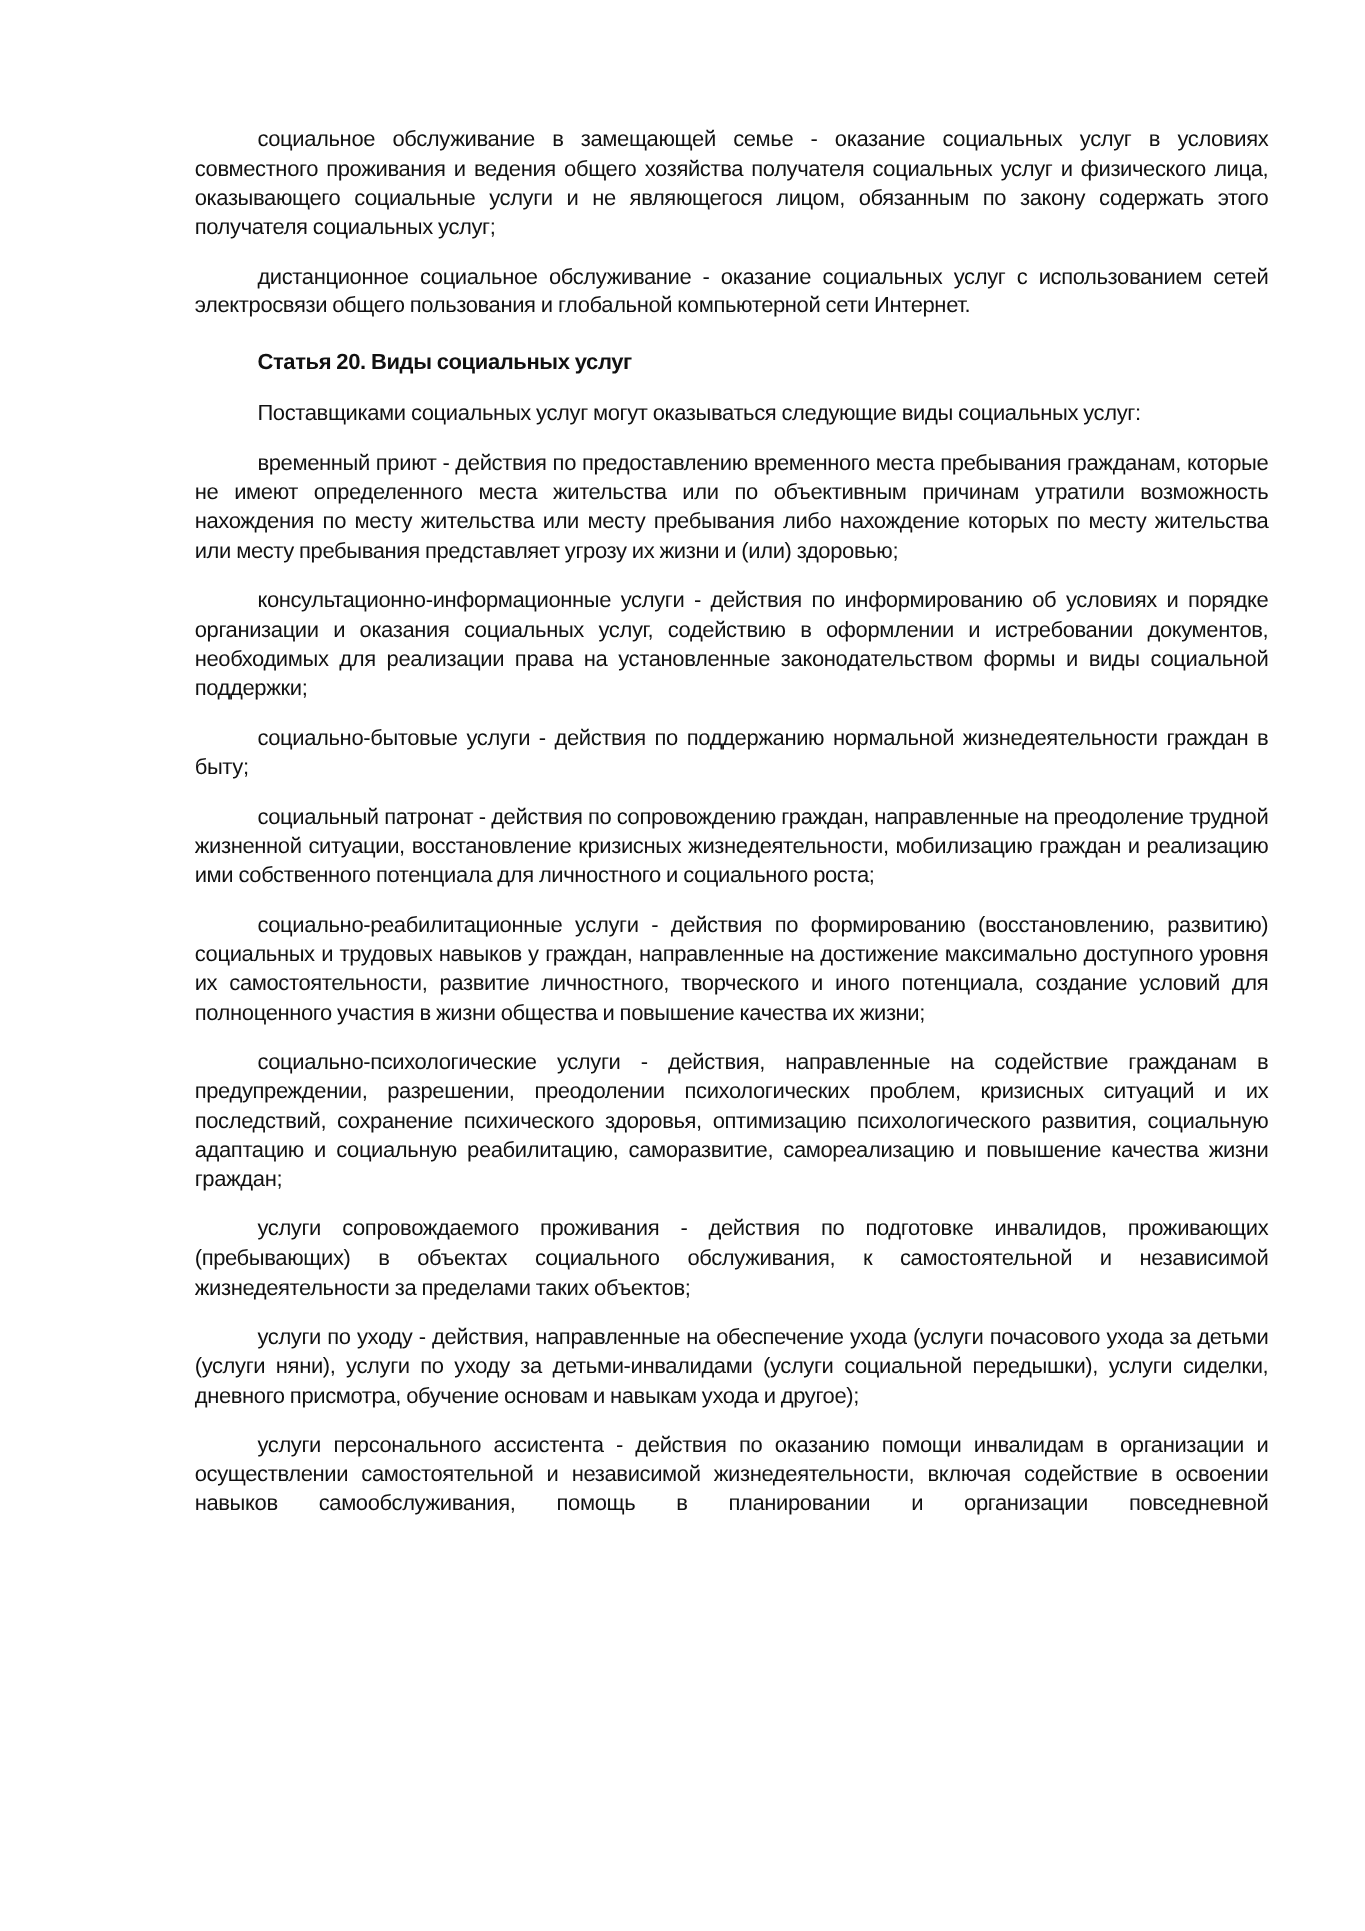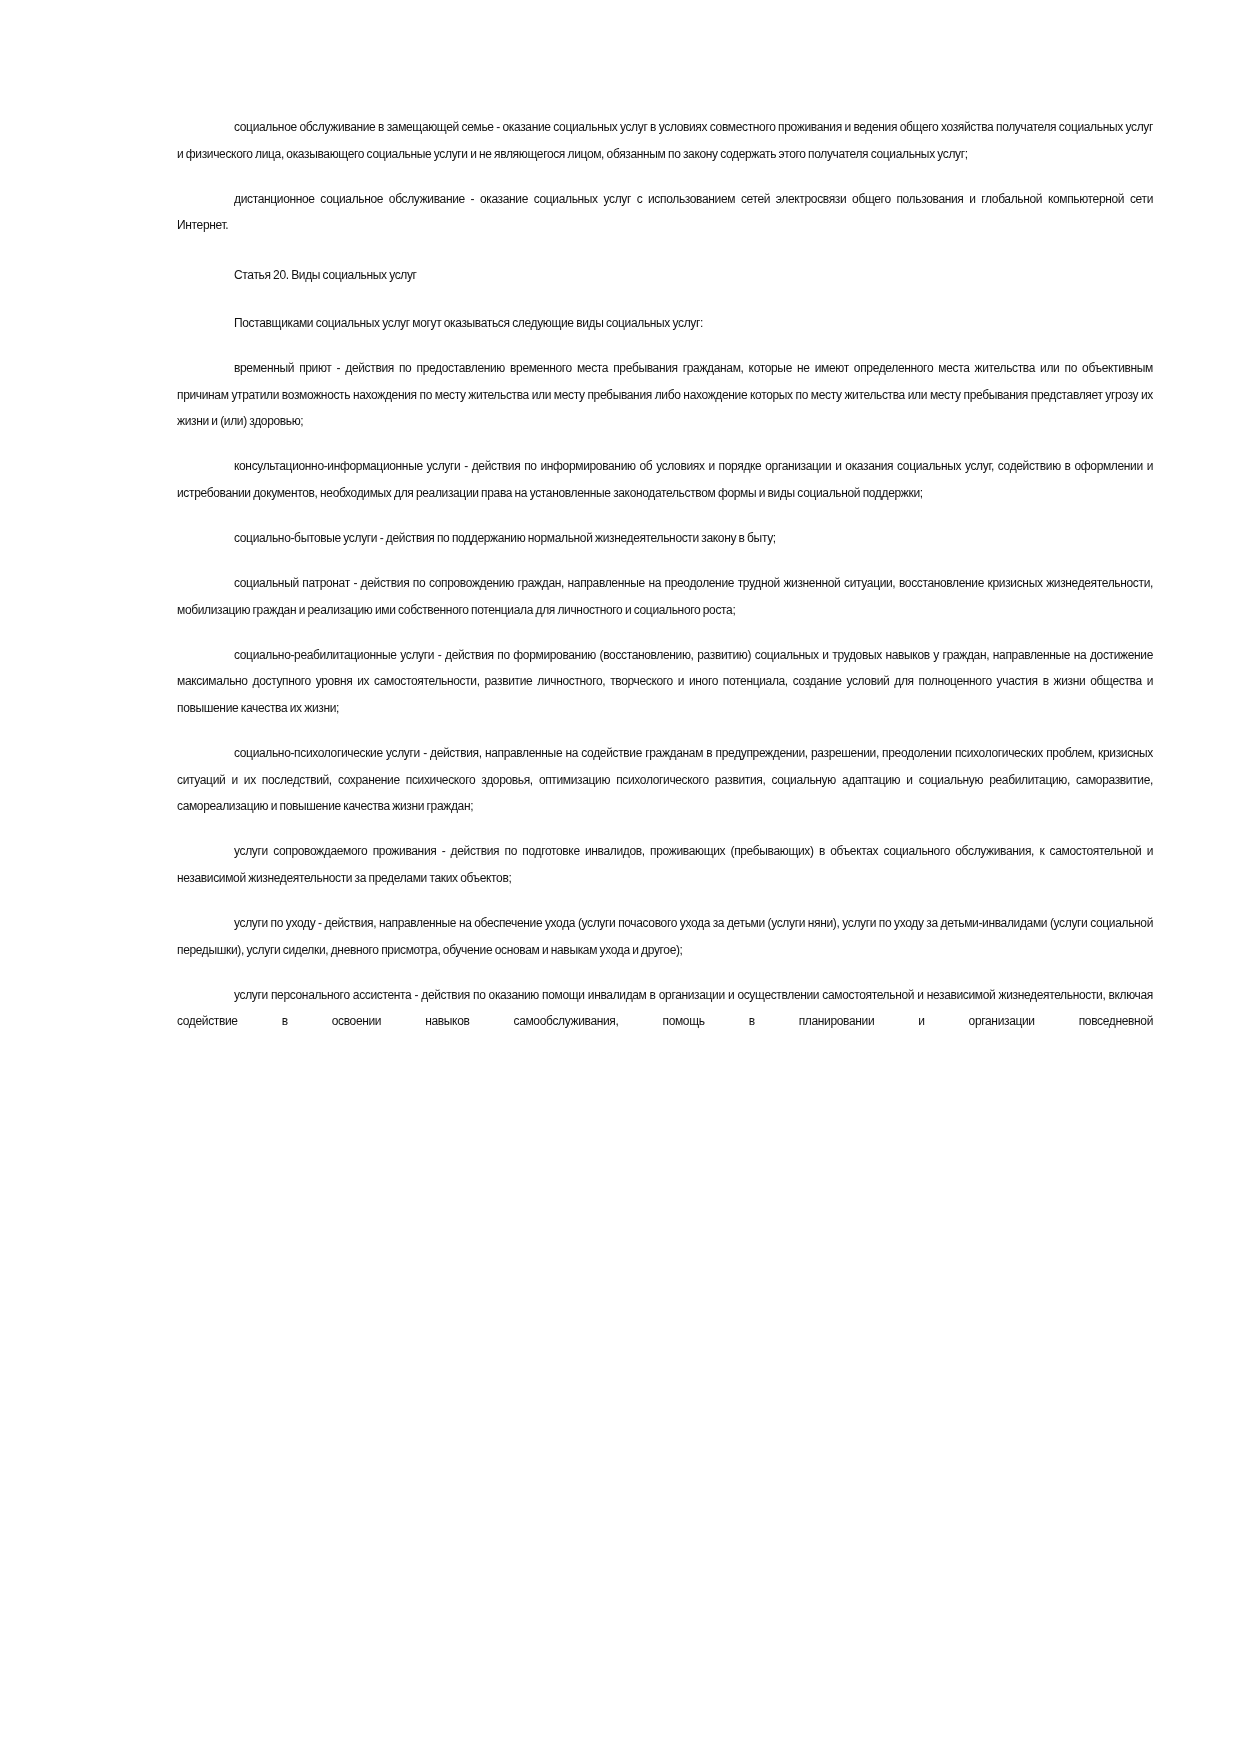--- a/index.html
+++ b/index.html
@@ -13,56 +13,56 @@
       position: relative;
       overflow: hidden;
     }
     .page {
       position: absolute;
       left: 177px;
       top: 114px;
       width: 976px;
       color: #111111;
       font-family: "Liberation Sans", "DejaVu Sans", sans-serif;
-      font-size: 12px;
+      font-size: 20px;
       line-height: 26.6px;
       letter-spacing: -0.35px;
       word-spacing: -0.5px;
     }
     .para {
       margin: 0 0 18.5px 0;
       text-indent: 57px;
       text-align: justify;
       hyphens: none;
     }
     .para.last-line-justify {
       text-align-last: justify;
     }
     .heading {
       margin: 0 0 21px 0;
       text-indent: 57px;
-      font-weight: normal;
+      font-weight: bold;
       padding-top: 5px;
     }
     .intro {
     }
   </style>
 </head>
 <body>
 
 <div class="page">
   <p class="para">социальное обслуживание в замещающей семье - оказание социальных услуг в условиях совместного проживания и ведения общего хозяйства получателя социальных услуг и физического лица, оказывающего социальные услуги и не являющегося лицом, обязанным по закону содержать этого получателя социальных услуг;</p>
   <p class="para">дистанционное социальное обслуживание - оказание социальных услуг с использованием сетей электросвязи общего пользования и глобальной компьютерной сети Интернет.</p>
 
   <p class="heading">Статья 20. Виды социальных услуг</p>
 
   <p class="para intro">Поставщиками социальных услуг могут оказываться следующие виды социальных услуг:</p>
 
   <p class="para">временный приют - действия по предоставлению временного места пребывания гражданам, которые не имеют определенного места жительства или по объективным причинам утратили возможность нахождения по месту жительства или месту пребывания либо нахождение которых по месту жительства или месту пребывания представляет угрозу их жизни и (или) здоровью;</p>
   <p class="para">консультационно-информационные услуги - действия по информированию об условиях и порядке организации и оказания социальных услуг, содействию в оформлении и истребовании документов, необходимых для реализации права на установленные законодательством формы и виды социальной поддержки;</p>
-  <p class="para">социально-бытовые услуги - действия по поддержанию нормальной жизнедеятельности закону в быту;</p>
+  <p class="para">социально-бытовые услуги - действия по поддержанию нормальной жизнедеятельности граждан в быту;</p>
   <p class="para">социальный патронат - действия по сопровождению граждан, направленные на преодоление трудной жизненной ситуации, восстановление кризисных жизнедеятельности, мобилизацию граждан и реализацию ими собственного потенциала для личностного и социального роста;</p>
   <p class="para">социально-реабилитационные услуги - действия по формированию (восстановлению, развитию) социальных и трудовых навыков у граждан, направленные на достижение максимально доступного уровня их самостоятельности, развитие личностного, творческого и иного потенциала, создание условий для полноценного участия в жизни общества и повышение качества их жизни;</p>
   <p class="para">социально-психологические услуги - действия, направленные на содействие гражданам в предупреждении, разрешении, преодолении психологических проблем, кризисных ситуаций и их последствий, сохранение психического здоровья, оптимизацию психологического развития, социальную адаптацию и социальную реабилитацию, саморазвитие, самореализацию и повышение качества жизни граждан;</p>
   <p class="para">услуги сопровождаемого проживания - действия по подготовке инвалидов, проживающих (пребывающих) в объектах социального обслуживания, к самостоятельной и независимой жизнедеятельности за пределами таких объектов;</p>
   <p class="para">услуги по уходу - действия, направленные на обеспечение ухода (услуги почасового ухода за детьми (услуги няни), услуги по уходу за детьми-инвалидами (услуги социальной передышки), услуги сиделки, дневного присмотра, обучение основам и навыкам ухода и другое);</p>
   <p class="para last-line-justify">услуги персонального ассистента - действия по оказанию помощи инвалидам в организации и осуществлении самостоятельной и независимой жизнедеятельности, включая содействие в освоении навыков самообслуживания, помощь в планировании и организации повседневной</p>
 </div>
 
 </body></html>

